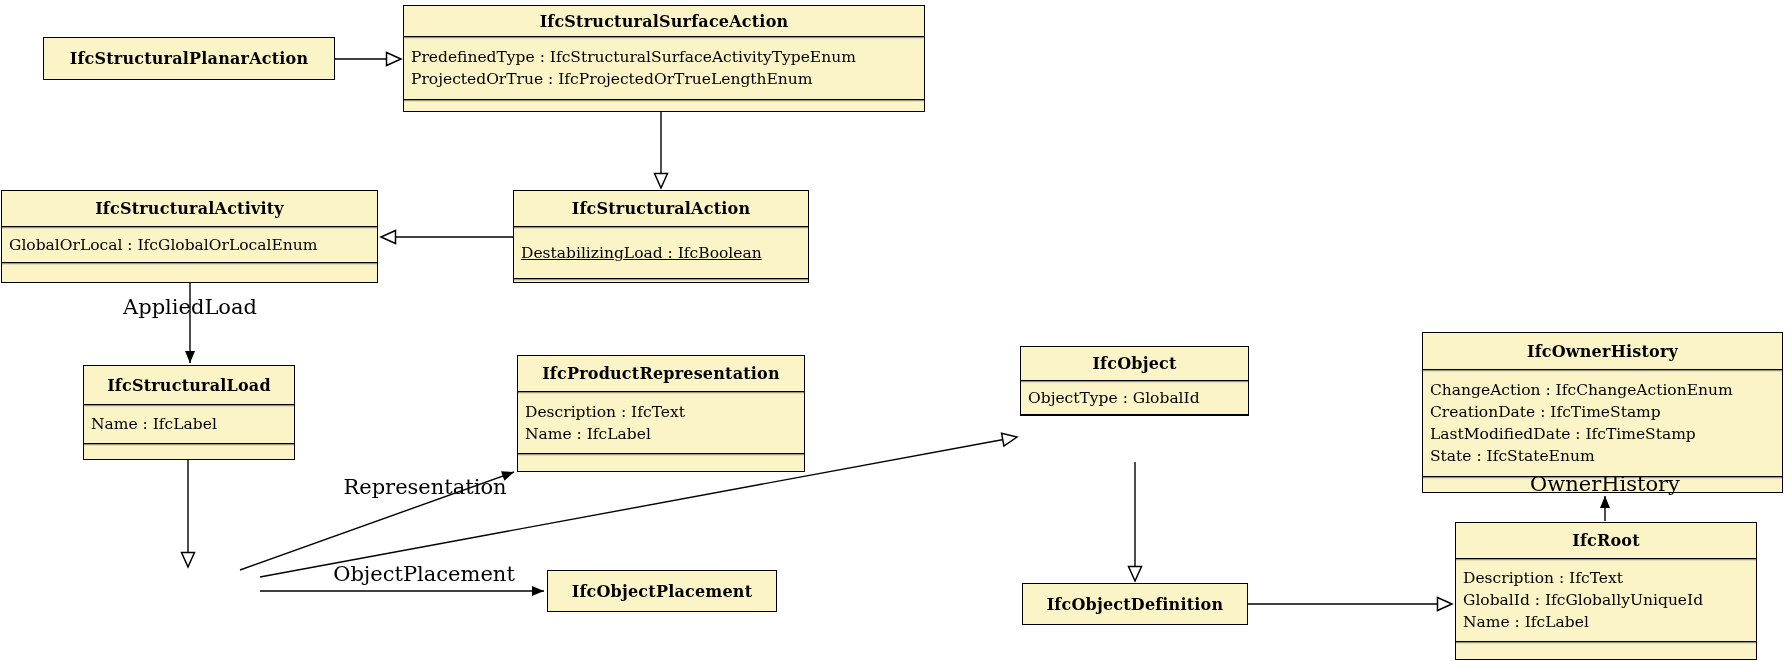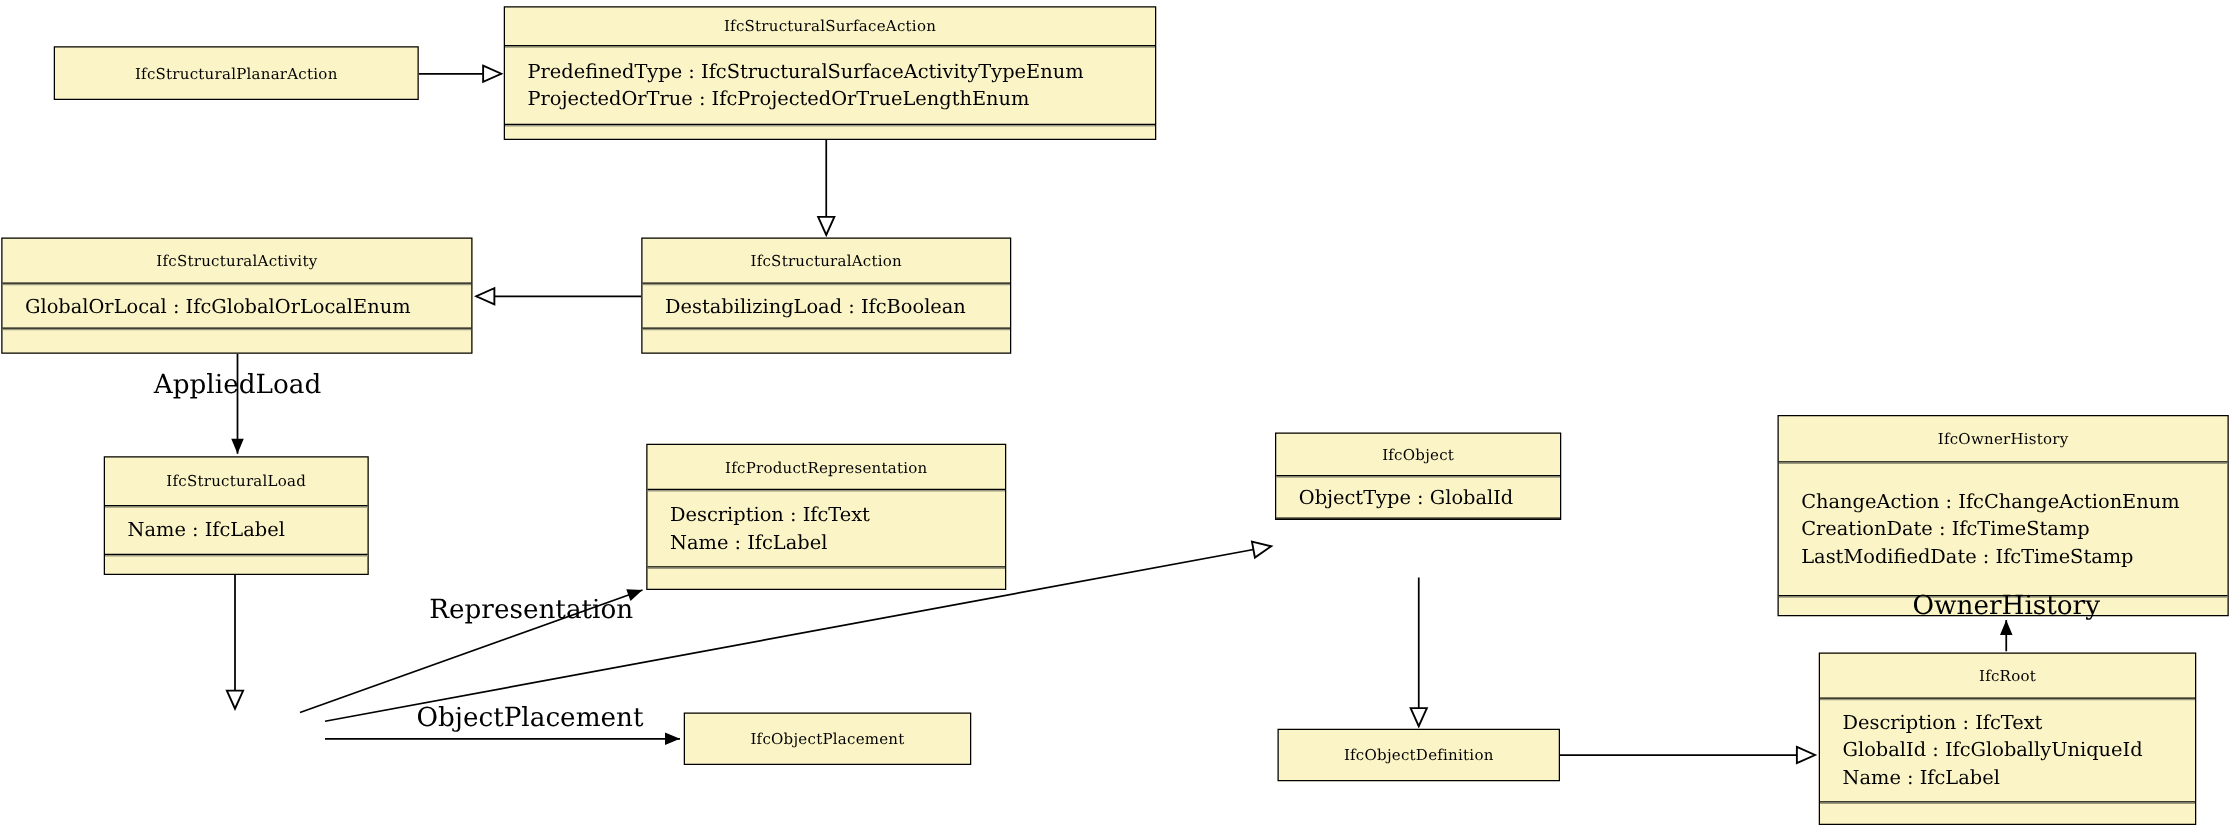--- a/index.html
+++ b/index.html
@@ -9,26 +9,26 @@
   }
   #edges-svg{position:absolute;left:0;top:0;width:1791px;height:661px;}
   #boxes,#labels{position:absolute;left:0;top:0;width:100%;height:100%;pointer-events:none;}
   .class-box{
     position:absolute;box-sizing:border-box;border:1.6px solid #000;
     background:#fbf4c7;display:flex;flex-direction:column;
   }
   .compartment{box-sizing:border-box;}
   .comp-title{
     display:flex;align-items:center;justify-content:center;
-    font-weight:normal;font-size:12px;letter-spacing:.2px;
+    font-weight:bold;font-size:16px;letter-spacing:.2px;
   }
   .comp-attrs{
     border-top:1px solid #000;box-shadow:inset 0 1.2px 0 #9a997f;
     display:flex;flex-direction:column;justify-content:center;
-    padding:2px 18px;font-size:15.5px;line-height:1.42;white-space:nowrap;
+    padding:2px 7px;font-size:15.5px;line-height:1.42;white-space:nowrap;
   }
   .comp-empty{border-top:1px solid #000;box-shadow:inset 0 1.2px 0 #9a997f;flex:1;}
   .edge-label{
     position:absolute;transform:translate(-50%,-50%);
     font-size:21px;white-space:nowrap;
   }
   .edge-line{stroke:#000;stroke-width:1.4;}
 </style>
 </head>
 <body>
@@ -69,21 +69,21 @@
       </div>
       <div class="class-box" style="left: 1px; top: 190px; width: 377px; height: 93px;">
         <div class="compartment comp-title" style="height: 35px;">IfcStructuralActivity</div>
         <div class="compartment comp-attrs" style="height: 36px;">
           <div>GlobalOrLocal : IfcGlobalOrLocalEnum</div>
         </div>
         <div class="compartment comp-empty"></div>
       </div>
       <div class="class-box" style="left: 513px; top: 190px; width: 296px; height: 93px;">
         <div class="compartment comp-title" style="height: 35px;">IfcStructuralAction</div>
-        <div class="compartment comp-attrs" style="height: 36px;">
+        <div class="compartment comp-attrs" style="height: 52px; text-decoration: underline;">
           <div>DestabilizingLoad : IfcBoolean</div>
         </div>
         <div class="compartment comp-empty"></div>
       </div>
       <div class="class-box" style="left: 83px; top: 365px; width: 212px; height: 95px;">
         <div class="compartment comp-title" style="height: 38px;">IfcStructuralLoad</div>
         <div class="compartment comp-attrs" style="height: 39px;">
           <div>Name : IfcLabel</div>
         </div>
         <div class="compartment comp-empty"></div>
@@ -102,20 +102,21 @@
           <div>ObjectType : GlobalId</div>
         </div>
         <div class="compartment comp-empty"></div>
       </div>
       <div class="class-box" style="left: 1422px; top: 332px; width: 361px; height: 161px;">
         <div class="compartment comp-title" style="height: 36px;">IfcOwnerHistory</div>
         <div class="compartment comp-attrs" style="height: 107px;">
           <div>ChangeAction : IfcChangeActionEnum</div>
           <div>CreationDate : IfcTimeStamp</div>
           <div>LastModifiedDate : IfcTimeStamp</div>
+          <div>State : IfcStateEnum</div>
         </div>
         <div class="compartment comp-empty"></div>
       </div>
       <div class="class-box" style="left: 547px; top: 570px; width: 230px; height: 42px;">
         <div class="compartment comp-title" style="flex: 1 1 0%;">IfcObjectPlacement</div>
       </div>
       <div class="class-box" style="left: 1022px; top: 583px; width: 226px; height: 42px;">
         <div class="compartment comp-title" style="flex: 1 1 0%;">IfcObjectDefinition</div>
       </div>
       <div class="class-box" style="left: 1455px; top: 522px; width: 302px; height: 138px;">

